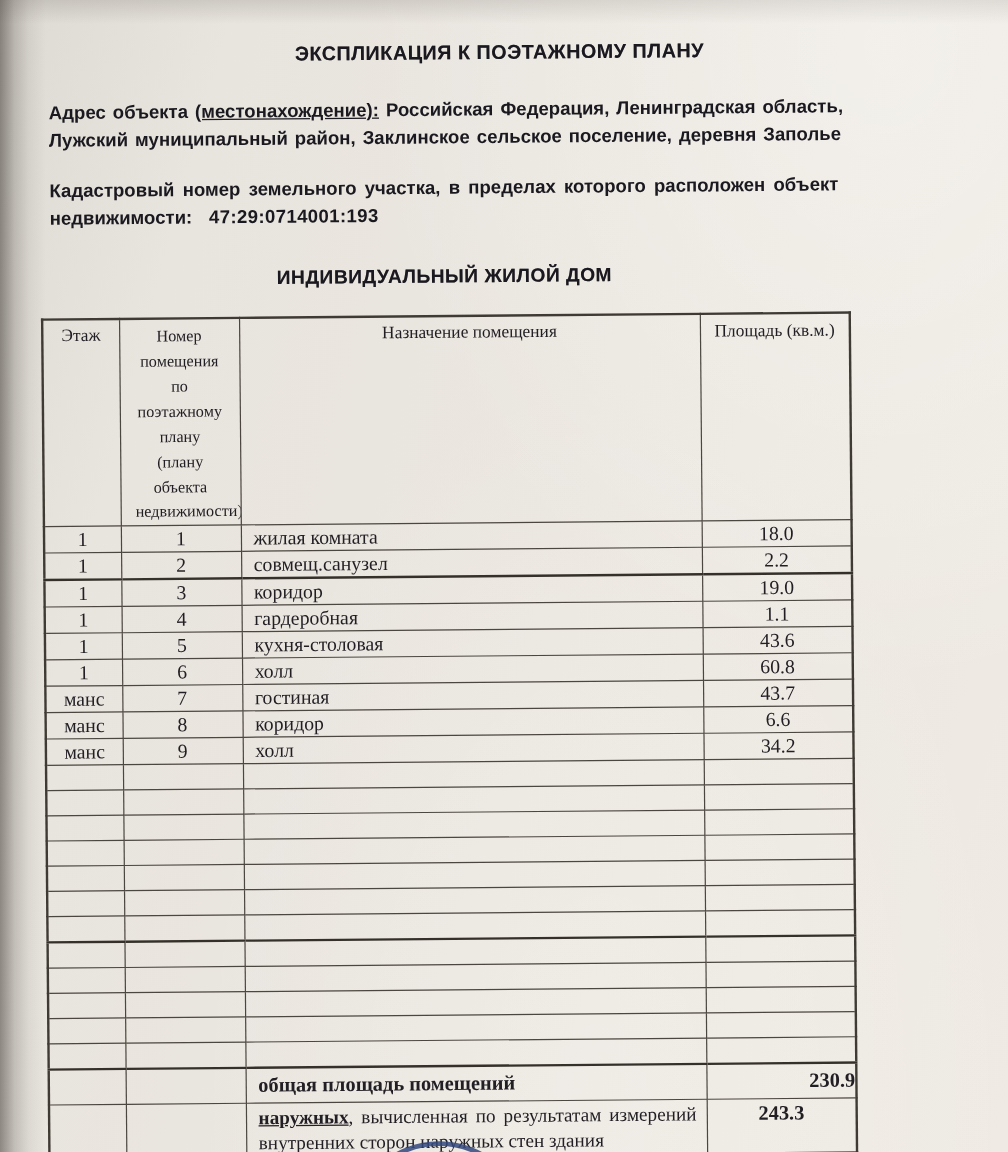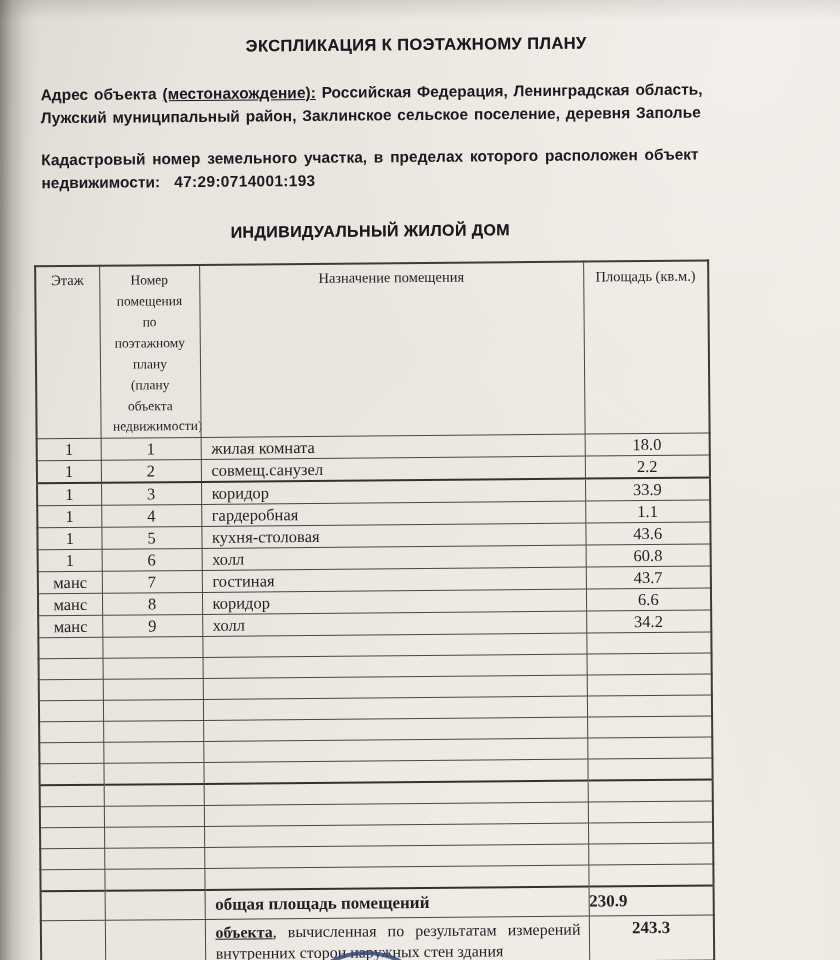--- a/index.html
+++ b/index.html
@@ -81,21 +81,21 @@
   th.h-purpose { font-size: 14.5px; padding-top: 5px; }
   th.h-area    { font-size: 14.5px; padding-top: 6px; }
   .explication tbody td { height: 21px; font-size: 16.5px; }
   tr.data-row td.c-floor, tr.data-row td.c-num { text-align: center; }
   tr.data-row td.c-purpose { text-align: left; padding-left: 10px; }
   tr.data-row td.c-area { text-align: center; }
   tr.empty-row td { height: 20px; }
   tr.hr2 td { border-bottom-width: 2px; border-bottom-color: #35312a; }
   tr.totals-1 td { height: 28px; font-size: 17px; font-weight: bold; }
   tr.totals-1 td.t-label { text-align: left; padding-left: 10px; }
-  tr.totals-1 td.t-val   { text-align: left; }
+  tr.totals-1 td.t-val   { text-align: right; }
   tr.totals-2 td { height: 42px; vertical-align: top; }
   tr.totals-2 td.t-label2 {
     font-size: 16px; line-height: 21px;
     text-align: justify; padding: 2px 8px 0 10px;
   }
   tr.totals-2 td.t-label2 .lead { font-weight: bold; text-decoration: underline; }
   tr.totals-2 td.t-val { font-size: 17px; font-weight: bold; text-align: center; padding-top: 2px; }
   .stamp-arc {
     position: absolute;
     left: 291px; top: 951px;
@@ -151,21 +151,21 @@
       <tr class="data-row hr2">
         <td class="c-floor">1</td>
         <td class="c-num">2</td>
         <td class="c-purpose">совмещ.санузел</td>
         <td class="c-area">2.2</td>
       </tr>
       <tr class="data-row">
         <td class="c-floor">1</td>
         <td class="c-num">3</td>
         <td class="c-purpose">коридор</td>
-        <td class="c-area">33.9</td>
+        <td class="c-area">19.0</td>
       </tr>
       <tr class="data-row">
         <td class="c-floor">1</td>
         <td class="c-num">4</td>
         <td class="c-purpose">гардеробная</td>
         <td class="c-area">1.1</td>
       </tr>
       <tr class="data-row">
         <td class="c-floor">1</td>
         <td class="c-num">5</td>
@@ -272,21 +272,21 @@
 
       <tr class="totals-1">
         <td></td>
         <td></td>
         <td class="t-label">общая площадь помещений</td>
         <td class="t-val">230.9</td>
       </tr>
       <tr class="totals-2">
         <td></td>
         <td></td>
-        <td class="t-label2"><span class="lead">объекта</span><span>, вычисленная по результатам измерений внутренних сторон наружных стен здания</span></td>
+        <td class="t-label2"><span class="lead">наружных</span><span>, вычисленная по результатам измерений внутренних сторон наружных стен здания</span></td>
         <td class="t-val">243.3</td>
       </tr>
     </tbody>
   </table>
 
 </div>
 
 <div class="stamp-arc"></div>
 
 </body></html>

